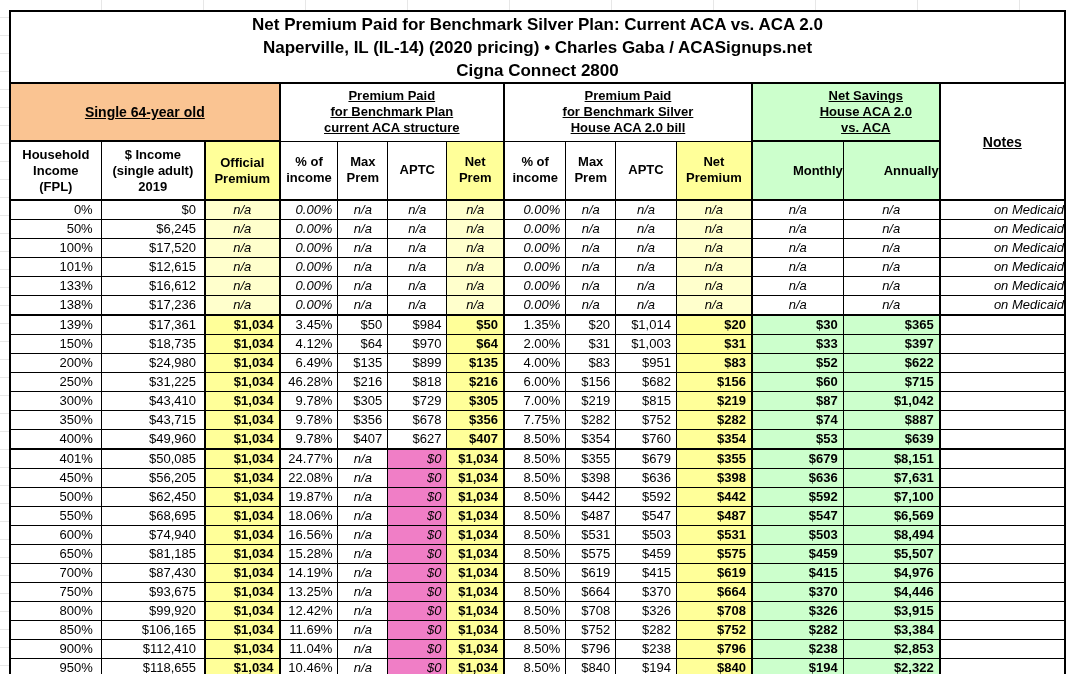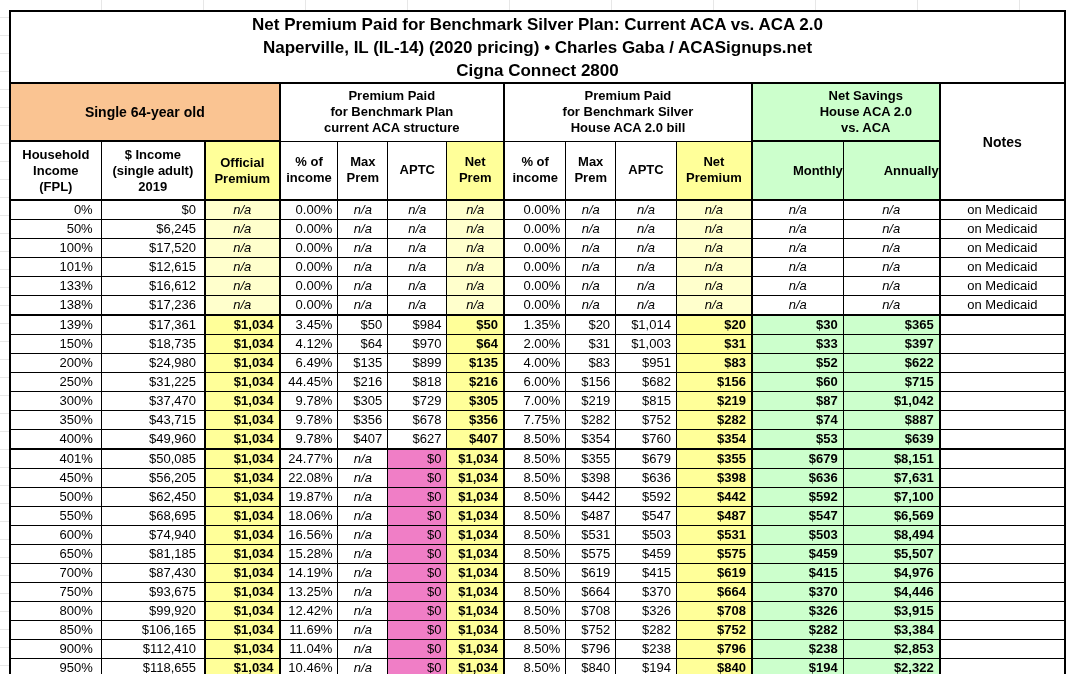--- a/index.html
+++ b/index.html
@@ -33,37 +33,37 @@
   tr.title-row td{
     height:70px;
     border-bottom-width:2px;
     text-align:center;
     font-weight:bold;
     font-size:17px;
     line-height:23px;
     background:#fff;
     margin-left:32px;
   }
-  tr.group-row th{height:56px;font-weight:bold;white-space:pre-line;text-align:center;}
+  tr.group-row th{height:56px;font-weight:bold;white-space:pre-line;text-align:center;text-decoration:underline;}
   tr.colhead-row th{height:57px;font-weight:bold;white-space:pre-line;text-align:center;border-bottom-width:2px;}
   th.peach{background:var(--peach);font-size:14px;border-bottom-width:2px;}
   th.greenh{background:var(--green);border-bottom-width:2px;padding-left:40px;}
   th.notes-h{font-size:14px;border-bottom-width:2px;margin-top:8px;}
   .yfill{background:var(--yellow);}
   .yfill-light{background:var(--yellow-light);}
   .gfill{background:var(--green);}
   .pfill{background:var(--pink);}
   .b-left2{border-left-width:2px;}
   tr.bb2 td{border-bottom-width:2px;}
   td.num{text-align:right;padding-right:5px;}
   td.pad8{padding-right:8px;}
   td.na{text-align:center;font-style:italic;font-weight:normal;padding-right:0;}
-  td.ital{}
+  td.ital{font-style:italic;}
   td.bold{font-weight:bold;}
-  td.note{text-align:center;}
+  td.note{text-align:right;}
 </style>
 </head>
 <body>
 
 <div class="sheet">
   <table>
     <colgroup>
       <col style="width:93px">
         <col style="width:107px">
         <col style="width:76px">
@@ -269,35 +269,35 @@
           <td class="num">$951</td>
           <td class="num yfill bold">$83</td>
           <td class="num b-left2 gfill bold">$52</td>
           <td class="num gfill bold">$622</td>
           <td class="note b-left2"></td>
         </tr>
         <tr>
           <td class="num pad8">250%</td>
           <td class="num pad8">$31,225</td>
           <td class="num b-left2 yfill bold">$1,034</td>
-          <td class="num b-left2">44.45%</td>
+          <td class="num b-left2">46.28%</td>
           <td class="num">$216</td>
           <td class="num">$818</td>
           <td class="num yfill bold">$216</td>
           <td class="num b-left2">6.00%</td>
           <td class="num">$156</td>
           <td class="num">$682</td>
           <td class="num yfill bold">$156</td>
           <td class="num b-left2 gfill bold">$60</td>
           <td class="num gfill bold">$715</td>
           <td class="note b-left2"></td>
         </tr>
         <tr>
           <td class="num pad8">300%</td>
-          <td class="num pad8">$37,470</td>
+          <td class="num pad8">$43,410</td>
           <td class="num b-left2 yfill bold">$1,034</td>
           <td class="num b-left2">9.78%</td>
           <td class="num">$305</td>
           <td class="num">$729</td>
           <td class="num yfill bold">$305</td>
           <td class="num b-left2">7.00%</td>
           <td class="num">$219</td>
           <td class="num">$815</td>
           <td class="num yfill bold">$219</td>
           <td class="num b-left2 gfill bold">$87</td>

